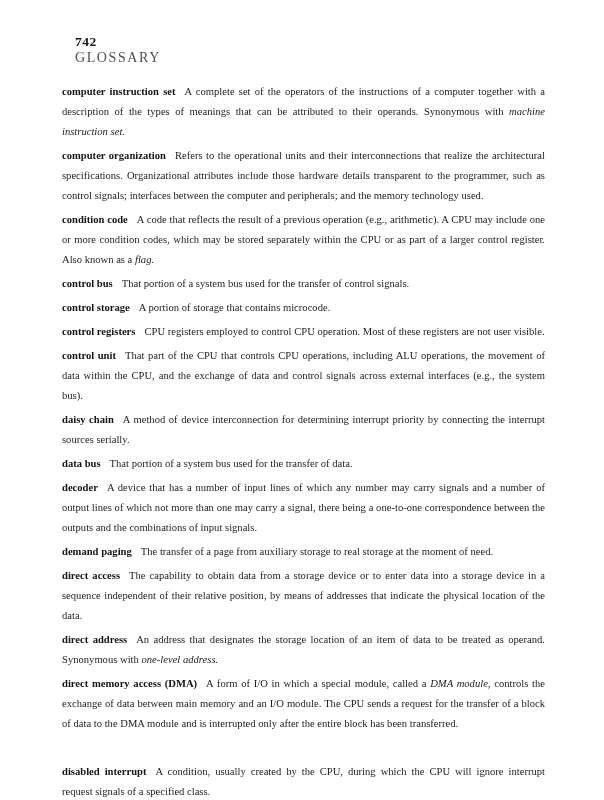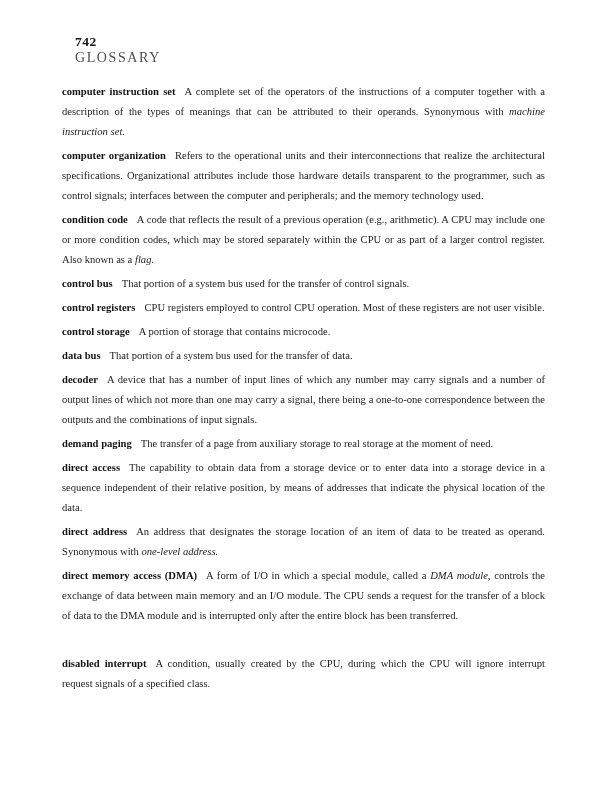--- a/index.html
+++ b/index.html
@@ -60,22 +60,24 @@
 <div class="page">
   <div class="page-header">
     <span class="page-number">742</span>
     <span class="section-title">GLOSSARY</span>
   </div>
   <div class="entries">
       <p class="entry"><span class="term">computer instruction set</span><span class="seg-normal">A complete set of the operators of the instructions of a computer together with a description of the types of meanings that can be attributed to their operands. Synonymous with </span><span class="seg-italic">machine instruction set.</span></p>
       <p class="entry"><span class="term">computer organization</span><span class="seg-normal">Refers to the operational units and their interconnections that realize the architectural specifications. Organizational attributes include those hardware details transparent to the programmer, such as control signals; interfaces between the computer and peripherals; and the memory technology used.</span></p>
       <p class="entry"><span class="term">condition code</span><span class="seg-normal">A code that reflects the result of a previous operation (e.g., arithmetic). A CPU may include one or more condition codes, which may be stored separately within the CPU or as part of a larger control register. Also known as a </span><span class="seg-italic">flag.</span></p>
       <p class="entry"><span class="term">control bus</span><span class="seg-normal">That portion of a system bus used for the transfer of control signals.</span></p>
+      <p class="entry"><span class="term">control storage</span><span class="seg-normal">A portion of storage that contains microcode.</span></p>
       <p class="entry"><span class="term">control registers</span><span class="seg-normal">CPU registers employed to control CPU operation. Most of these registers are not user visible.</span></p>
-      <p class="entry"><span class="term">control storage</span><span class="seg-normal">A portion of storage that contains microcode.</span></p>
+      <p class="entry"><span class="term">control unit</span><span class="seg-normal">That part of the CPU that controls CPU operations, including ALU operations, the movement of data within the CPU, and the exchange of data and control signals across external interfaces (e.g., the system bus).</span></p>
+      <p class="entry"><span class="term">daisy chain</span><span class="seg-normal">A method of device interconnection for determining interrupt priority by connecting the interrupt sources serially.</span></p>
       <p class="entry"><span class="term">data bus</span><span class="seg-normal">That portion of a system bus used for the transfer of data.</span></p>
       <p class="entry"><span class="term">decoder</span><span class="seg-normal">A device that has a number of input lines of which any number may carry signals and a number of output lines of which not more than one may carry a signal, there being a one-to-one correspondence between the outputs and the combinations of input signals.</span></p>
       <p class="entry"><span class="term">demand paging</span><span class="seg-normal">The transfer of a page from auxiliary storage to real storage at the moment of need.</span></p>
       <p class="entry"><span class="term">direct access</span><span class="seg-normal">The capability to obtain data from a storage device or to enter data into a storage device in a sequence independent of their relative position, by means of addresses that indicate the physical location of the data.</span></p>
       <p class="entry"><span class="term">direct address</span><span class="seg-normal">An address that designates the storage location of an item of data to be treated as operand. Synonymous with </span><span class="seg-italic">one-level address.</span></p>
       <p class="entry"><span class="term">direct memory access (DMA)</span><span class="seg-normal">A form of I/O in which a special module, called a </span><span class="seg-italic">DMA module,</span><span class="seg-normal"> controls the exchange of data between main memory and an I/O module. The CPU sends a request for the transfer of a block of data to the DMA module and is interrupted only after the entire block has been transferred.</span></p>
       <p class="entry"><span class="term">disabled interrupt</span><span class="seg-normal">A condition, usually created by the CPU, during which the CPU will ignore interrupt request signals of a specified class.</span></p>
     </div>
 </div>
 

